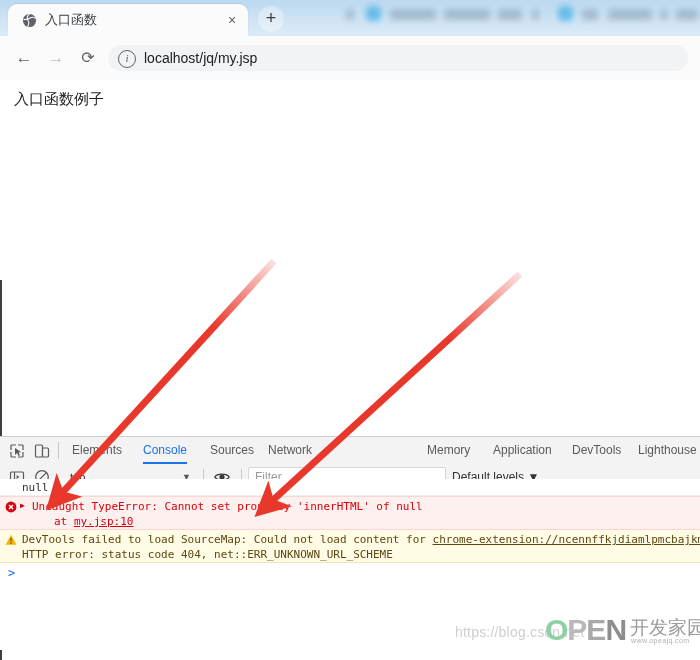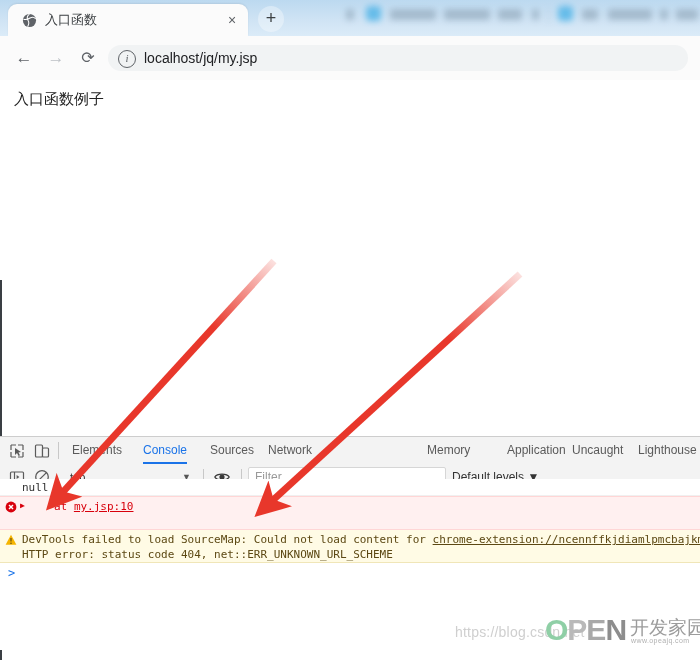--- a/index.html
+++ b/index.html
@@ -495,22 +495,22 @@
         </svg>
       </span>
       <span class="dt-vsep"></span>
 
       <span class="dt-tab" style="left:72px;">Elements</span>
       <span class="dt-tab active" style="left:143px;">Console</span>
       <span class="dt-tab" style="left:210px;">Sources</span>
       <span class="dt-tab" style="left:268px;">Network</span>
       <span class="dt-tab" style="left:340px;margin-top:36px;">Performance</span>
       <span class="dt-tab" style="left:427px;">Memory</span>
-      <span class="dt-tab" style="left:493px;margin-left:14px;">Application</span>
-      <span class="dt-tab" style="left:572px;">Uncaught</span>
+      <span class="dt-tab" style="left:493px;">Application</span>
+      <span class="dt-tab" style="left:572px;">DevTools</span>
       <span class="dt-tab" style="left:638px;">Lighthouse</span>
     </div>
 
     <div class="dt-toolbar">
       <span class="dtb-ico" id="dtb-sidebar">
         <svg width="18" height="18" viewBox="0 0 18 18">
           <rect x="2.5" y="4" width="13" height="10" rx="1" stroke="#5a5a5a" stroke-width="1.2" fill="none"></rect>
           <line x1="6.5" y1="4" x2="6.5" y2="14" stroke="#5a5a5a" stroke-width="1.2"></line>
           <path d="M8.6 7 L11.4 9 L8.6 11 Z" fill="#5a5a5a"></path>
         </svg>
@@ -554,20 +554,21 @@
 
       <div class="c-row error">
         <span class="c-badge">
           <svg width="12" height="12" viewBox="0 0 12 12">
             <circle cx="6" cy="6" r="5.4" fill="#d8000c"></circle>
             <line x1="4" y1="4" x2="8" y2="8" stroke="#ffffff" stroke-width="1.4"></line>
             <line x1="8" y1="4" x2="4" y2="8" stroke="#ffffff" stroke-width="1.4"></line>
           </svg>
         </span>
         <span class="c-disclose">▶</span>
+        <div class="c-err-line1">Uncaught TypeError: Cannot set property 'innerHTML' of null</div>
         <div class="c-err-line2"><span>at </span><span class="c-link">my.jsp:10</span></div>
       </div>
 
       <div class="c-row warn">
         <span class="c-badge">
           <svg width="12" height="12" viewBox="0 0 12 12">
             <path d="M6 0.8 L11.4 10.8 L0.6 10.8 Z" fill="#f5b400"></path>
             <line x1="6" y1="4" x2="6" y2="7.6" stroke="#5c4813" stroke-width="1.1"></line>
             <circle cx="6" cy="9.2" r=".75" fill="#5c4813"></circle>
           </svg>

